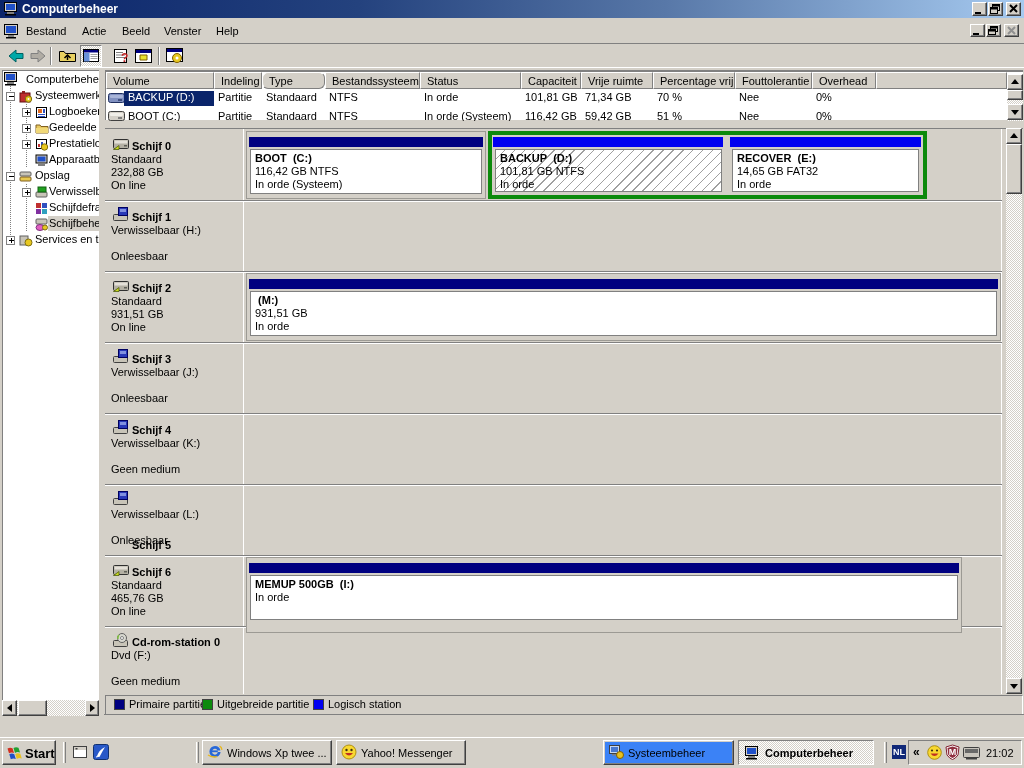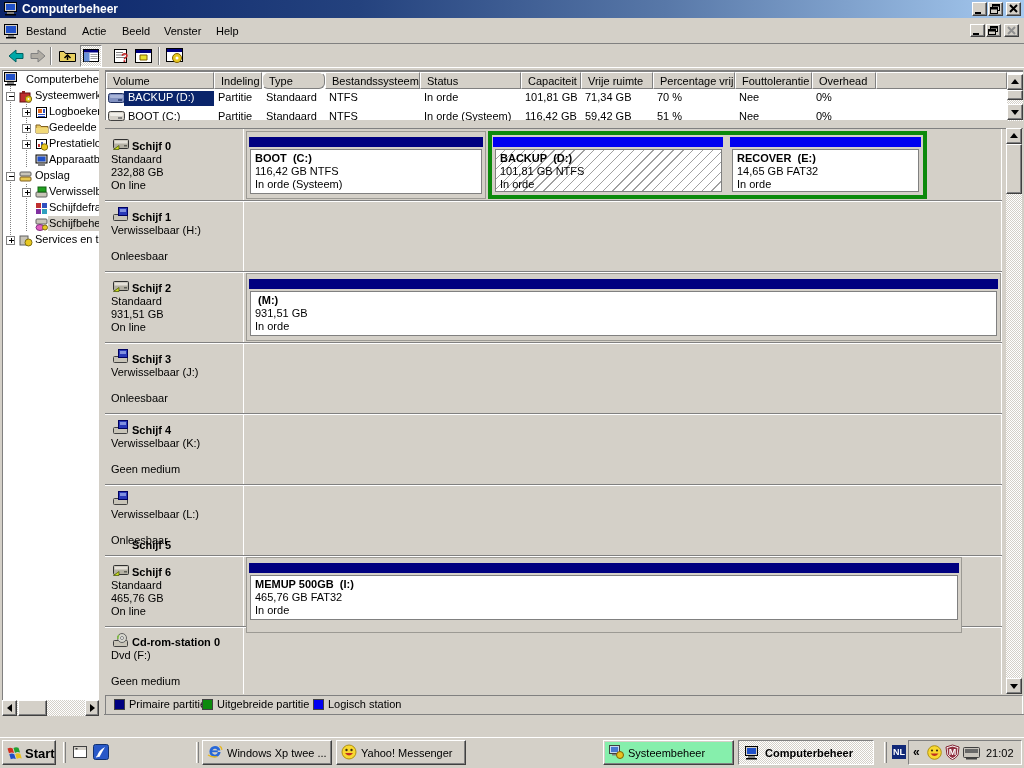--- a/index.html
+++ b/index.html
@@ -392,21 +392,20 @@
         <path d="M0.5 12.5 L6 12.5 L6 8.5 Z" fill="#C8D820" stroke="#506010" stroke-width="0.8"></path>
       </svg></div>
   <div class="dtext b" style="left:27px;top:445px;">Schijf 6</div>
   <div class="dtext" style="left:6px;top:458px;">Standaard</div>
   <div class="dtext" style="left:6px;top:471px;">465,76 GB</div>
   <div class="dtext" style="left:6px;top:484px;">On line</div>
   <div class="abs" style="left:141px;top:436px;width:716px;height:76px;background:#D4D0C8;border:1px solid #9C9A94;">
     <div class="abs" style="left:2px;top:5px;width:710px;height:10px;background:#000080;"></div>
     <div class="abs" style="left:3px;top:17px;width:708px;height:45px;background:#fff;border:1px solid #808080;padding:2px 0 0 4px;line-height:13px;">
       <div class="b">MEMUP 500GB&nbsp; (I:)</div>
-        <div>465,76 GB FAT32</div>
         <div>In orde</div>
     </div>
   </div>
 
   <div class="abs" style="left:8px;top:512px;width:17px;height:14px;"><svg width="17" height="14">
         <rect x="0.5" y="7.5" width="14" height="6" rx="1" fill="#C8C4B8" stroke="#404040"></rect>
         <circle cx="9" cy="5" r="4.5" fill="#D8D8D0" stroke="#606060"></circle>
         <circle cx="9" cy="5" r="1.5" fill="#fff" stroke="#808080"></circle>
         <path d="M6 2 A4.5 4.5 0 0 0 5 6" stroke="#80C040" stroke-width="1.5" fill="none"></path>
       </svg></div>
@@ -471,21 +470,21 @@
   </div>
   <div class="abs raised" style="left:336px;top:2px;width:130px;height:25px;background:#D4D0C8;">
     <svg class="abs" style="left:4px;top:3px;" width="16" height="16">
         <circle cx="8" cy="8" r="7" fill="#F8D830" stroke="#B09010"></circle>
         <circle cx="5.5" cy="6" r="1.2" fill="#403010"></circle>
         <circle cx="10.5" cy="6" r="1.2" fill="#403010"></circle>
         <path d="M4 9 Q8 14 12 9 Z" fill="#C03020"></path>
       </svg>
     <span class="abs" style="left:24px;top:6px;">Yahoo! Messenger</span>
   </div>
-  <div class="abs raised" style="left:603px;top:2px;width:131px;height:25px;background:#86efac;">
+  <div class="abs raised" style="left:603px;top:2px;width:131px;height:25px;background:#3b82f6;">
     <svg class="abs" style="left:4px;top:3px;" width="16" height="16">
         <rect x="1.5" y="1.5" width="10" height="8" fill="#C8D8F0" stroke="#404040"></rect>
         <rect x="3" y="3" width="7" height="5" fill="#4878D0"></rect>
         <rect x="4" y="10" width="5" height="1.5" fill="#808080"></rect>
         <circle cx="12" cy="11" r="3.5" fill="#E8C020" stroke="#806000"></circle>
       </svg>
     <span class="abs" style="left:24px;top:6px;">Systeembeheer</span>
   </div>
   <div class="abs sunkenthin sbtrack" style="left:738px;top:2px;width:136px;height:25px;">
     <svg class="abs" style="left:5px;top:4px;" width="16" height="16">

